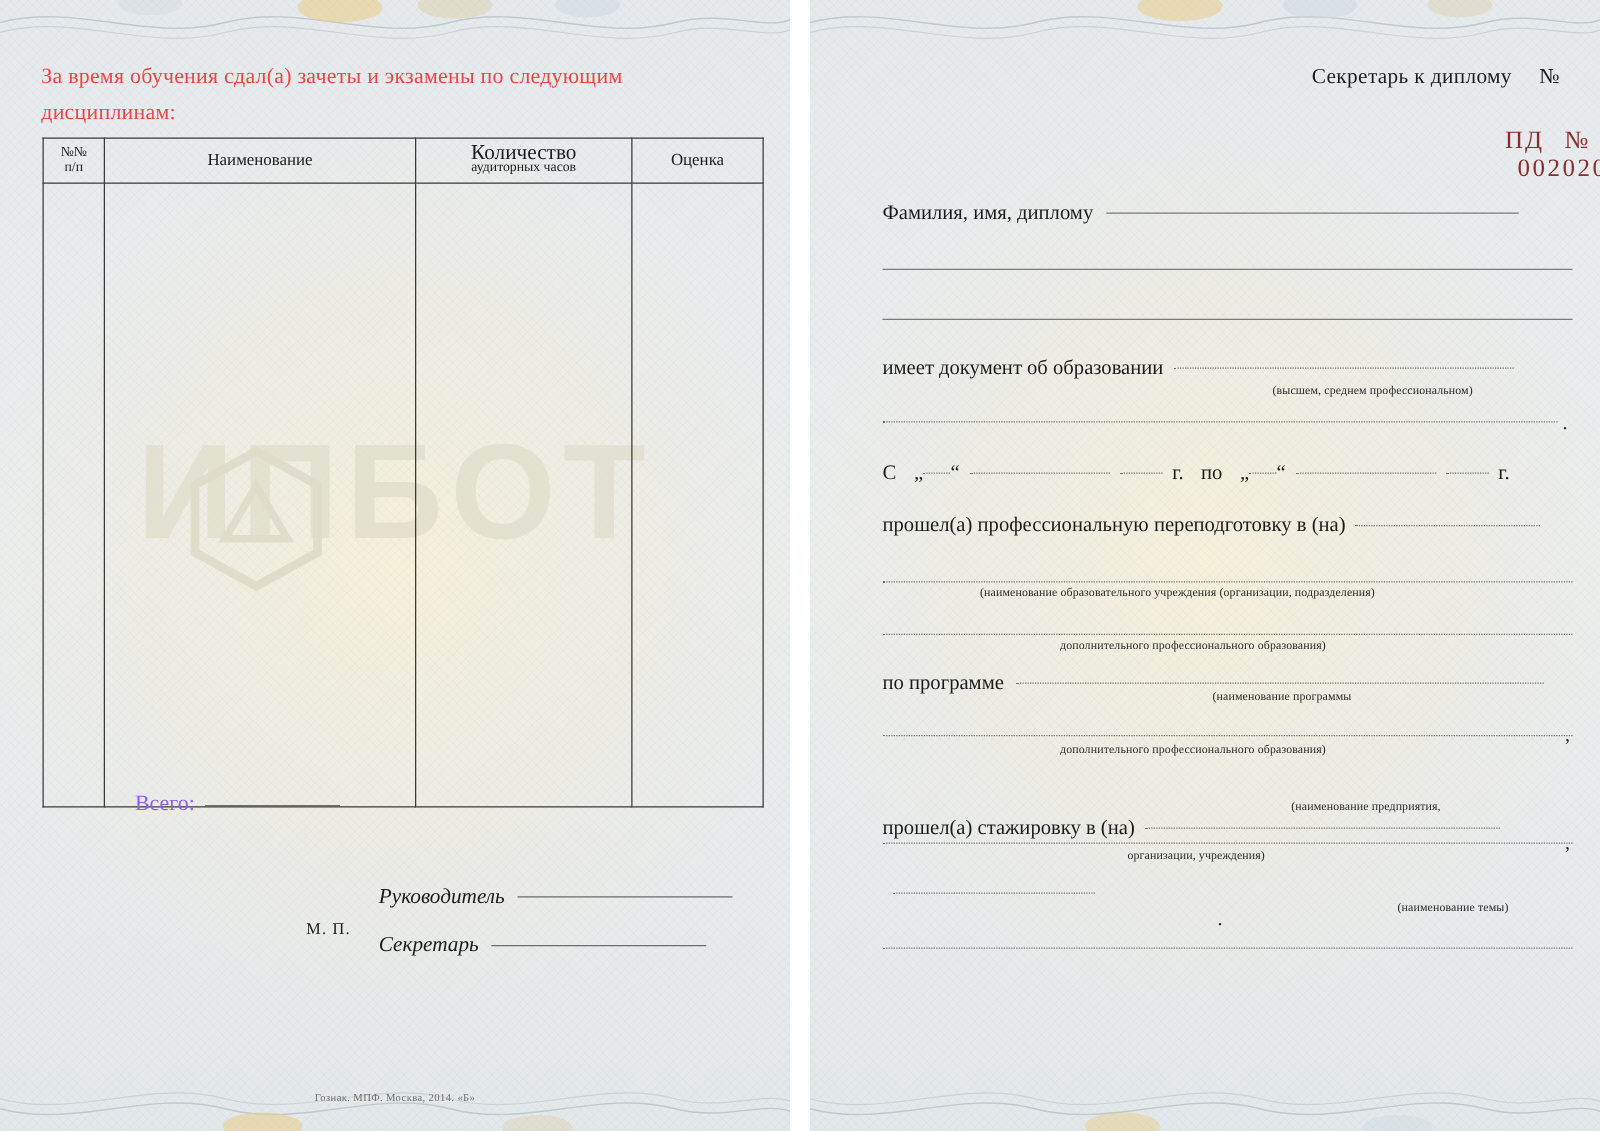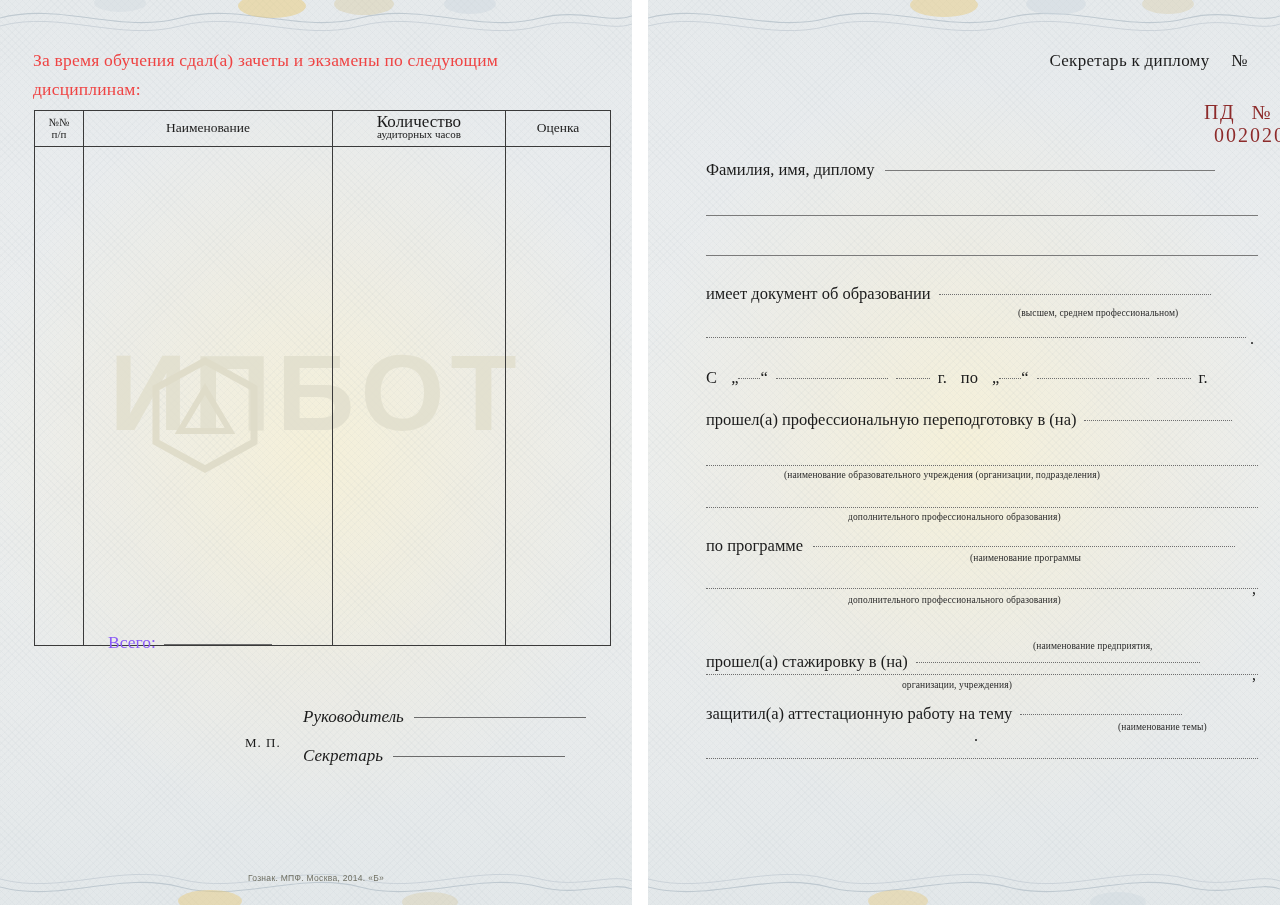--- a/index.html
+++ b/index.html
@@ -160,21 +160,21 @@
   .sign-head { left: 303px; top: 707px; }
   .sign-sec  { left: 303px; top: 746px; }
   .imprint {
     position: absolute;
     left: 0;
     top: 873px;
     width: 632px;
     text-align: center;
     font-size: 8.5px;
     color: #6f6f62;
-    font-family: Liberation Sans, sans-serif;
+    font-family: Liberation Serif, serif;
     letter-spacing: 0.3px;
   }
 
   
   .right-content {
     position: absolute;
     left: 648px; top: 0;
     width: 632px; height: 905px;
   }
   .appendix-title {
@@ -391,21 +391,21 @@
       <span>прошел(а) стажировку в (на)</span><span class="dots" style="width:284px; margin-left:8px;"></span>
     </div>
     <div class="caption" style="left:385px; top:641px;">(наименование предприятия,</div>
     <div class="rline" style="left:58px; top:664px;">
       <span class="dots" style="width:552px;"></span>
     </div>
     <div class="comma" style="left:604px; top:666px;">,</div>
     <div class="caption" style="left:254px; top:680px;">организации, учреждения)</div>
 
     <div class="rline" style="left:58px; top:704px;">
-      <span>защитил(а) аттестационную работу на тему</span><span class="dots" style="width:162px; margin-left:8px;"></span>
+      <span class="dots" style="width:162px; margin-left:8px;"></span>
     </div>
     <div class="caption" style="left:470px; top:722px;">(наименование темы)</div>
     <div class="comma" style="left:326px; top:727px;">.</div>
     <div class="rline" style="left:58px; top:748px;">
       <span class="dots" style="width:552px;"></span>
     </div>
 
   </div>
 </div>
 

